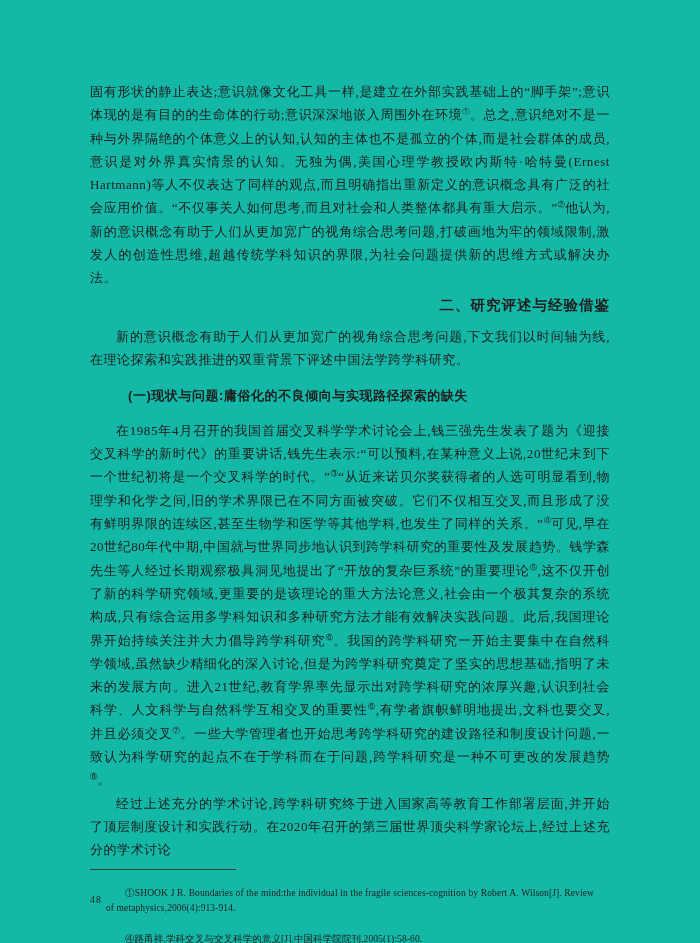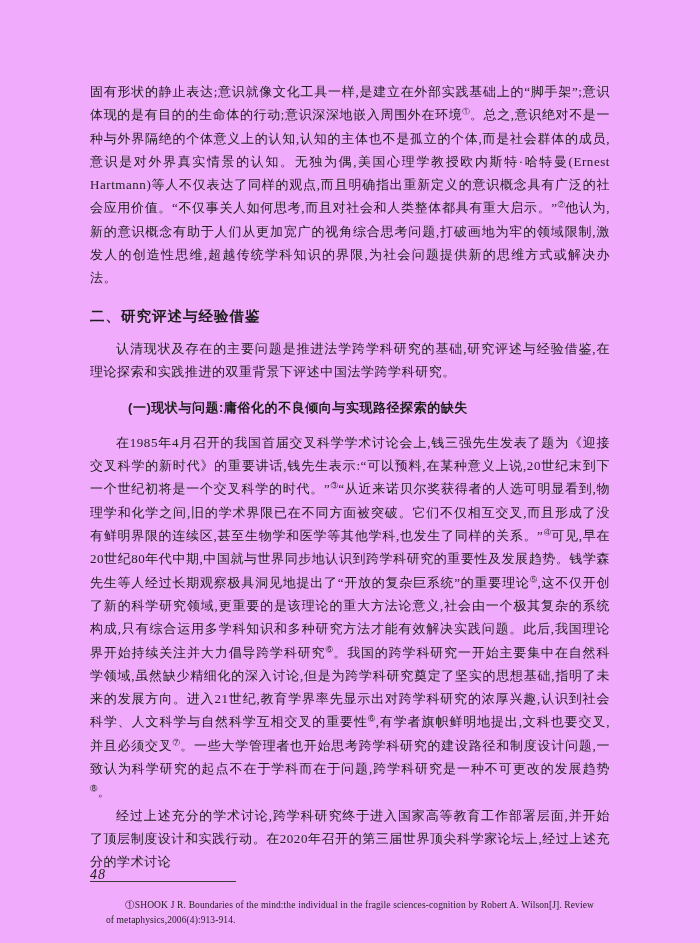--- a/index.html
+++ b/index.html
@@ -5,47 +5,47 @@
   html,body{margin:0;padding:0;}
   body{
     background:#e9e9e9;
     font-family:"Liberation Serif","DejaVu Serif",serif;
   }
   .page{
     position:relative;
     width:700px;
     height:943px;
     margin:0 auto;
-    background:#f0abfc;
+    background:#14b8a6;
     color:#1e1e1e;
     box-sizing:border-box;
     padding:80px 90px 0 90px;
     overflow:hidden;
   }
   .body-text{
     font-size:13px;
     line-height:23.3px;
     letter-spacing:0.55px;
     text-align:justify;
   }
   .para{margin:0;}
   .para.indent{text-indent:2em;}
   .fnref{
     font-size:7.5px;
     vertical-align:super;
     line-height:0;
     letter-spacing:0;
   }
   h2.section-heading{
-    font-family:Liberation Mono, monospace;
+    font-family:Liberation Serif, serif;
     font-size:14.5px;
     font-weight:bold;
-    text-align:left;
+    text-align:right;
     letter-spacing:1px;
-    margin:16px 0 8px 0;
+    margin:4px 0 8px 0;
     line-height:23.3px;
   }
   h3.subsection-heading{
     font-family:"Liberation Sans","DejaVu Sans",sans-serif;
     font-size:13px;
     font-weight:bold;
     margin:12px;
     text-indent:2em;
     line-height:23.3px;
     letter-spacing:0.55px;
@@ -61,38 +61,37 @@
     text-align:justify;
     letter-spacing:0.1px;
   }
   .footnote{
     margin:16px;
     text-indent:2em;
   }
   .page-number{
     position:absolute;
     left:90px;
-    bottom:60px;
-    font-size:14px;
+    bottom:38px;
+    font-size:10px;
     letter-spacing:1px;
-    font-style:italic;
   }
 </style>
 </head>
 <body>
 
 <div class="page">
 
   <main class="body-text">
 
     <p class="para">固有形状的静止表达;意识就像文化工具一样,是建立在外部实践基础上的“脚手架”;意识体现的是有目的的生命体的行动;意识深深地嵌入周围外在环境<sup class="fnref">①</sup>。总之,意识绝对不是一种与外界隔绝的个体意义上的认知,认知的主体也不是孤立的个体,而是社会群体的成员,意识是对外界真实情景的认知。无独为偶,美国心理学教授欧内斯特·哈特曼(Ernest Hartmann)等人不仅表达了同样的观点,而且明确指出重新定义的意识概念具有广泛的社会应用价值。“不仅事关人如何思考,而且对社会和人类整体都具有重大启示。”<sup class="fnref">②</sup>他认为,新的意识概念有助于人们从更加宽广的视角综合思考问题,打破画地为牢的领域限制,激发人的创造性思维,超越传统学科知识的界限,为社会问题提供新的思维方式或解决办法。</p>
 
     <h2 class="section-heading">二、研究评述与经验借鉴</h2>
 
-    <p class="para indent">认清现状及存在的主要问题是推进法学跨学科研究的基础,研究评述与经验借鉴,在理论探索和实践推进的双重背景下评述中国法学跨学科研究。</p>
+    <p class="para indent">新的意识概念有助于人们从更加宽广的视角综合思考问题,下文我们以时间轴为线,在理论探索和实践推进的双重背景下评述中国法学跨学科研究。</p>
 
     <h3 class="subsection-heading">(一)现状与问题:庸俗化的不良倾向与实现路径探索的缺失</h3>
 
     <p class="para indent">在1985年4月召开的我国首届交叉科学学术讨论会上,钱三强先生发表了题为《迎接交叉科学的新时代》的重要讲话,钱先生表示:“可以预料,在某种意义上说,20世纪末到下一个世纪初将是一个交叉科学的时代。”<sup class="fnref">③</sup>“从近来诺贝尔奖获得者的人选可明显看到,物理学和化学之间,旧的学术界限已在不同方面被突破。它们不仅相互交叉,而且形成了没有鲜明界限的连续区,甚至生物学和医学等其他学科,也发生了同样的关系。”<sup class="fnref">④</sup>可见,早在20世纪80年代中期,中国就与世界同步地认识到跨学科研究的重要性及发展趋势。钱学森先生等人经过长期观察极具洞见地提出了“开放的复杂巨系统”的重要理论<sup class="fnref">⑤</sup>,这不仅开创了新的科学研究领域,更重要的是该理论的重大方法论意义,社会由一个极其复杂的系统构成,只有综合运用多学科知识和多种研究方法才能有效解决实践问题。此后,我国理论界开始持续关注并大力倡导跨学科研究<sup class="fnref">⑥</sup>。我国的跨学科研究一开始主要集中在自然科学领域,虽然缺少精细化的深入讨论,但是为跨学科研究奠定了坚实的思想基础,指明了未来的发展方向。进入21世纪,教育学界率先显示出对跨学科研究的浓厚兴趣,认识到社会科学、人文科学与自然科学互相交叉的重要性<sup class="fnref">⑥</sup>,有学者旗帜鲜明地提出,文科也要交叉,并且必须交叉<sup class="fnref">⑦</sup>。一些大学管理者也开始思考跨学科研究的建设路径和制度设计问题,一致认为科学研究的起点不在于学科而在于问题,跨学科研究是一种不可更改的发展趋势<sup class="fnref">⑧</sup>。</p>
 
     <p class="para indent">经过上述充分的学术讨论,跨学科研究终于进入国家高等教育工作部署层面,并开始了顶层制度设计和实践行动。在2020年召开的第三届世界顶尖科学家论坛上,经过上述充分的学术讨论</p>
 
   </main>
 
   <div class="footnote-sep"></div>

